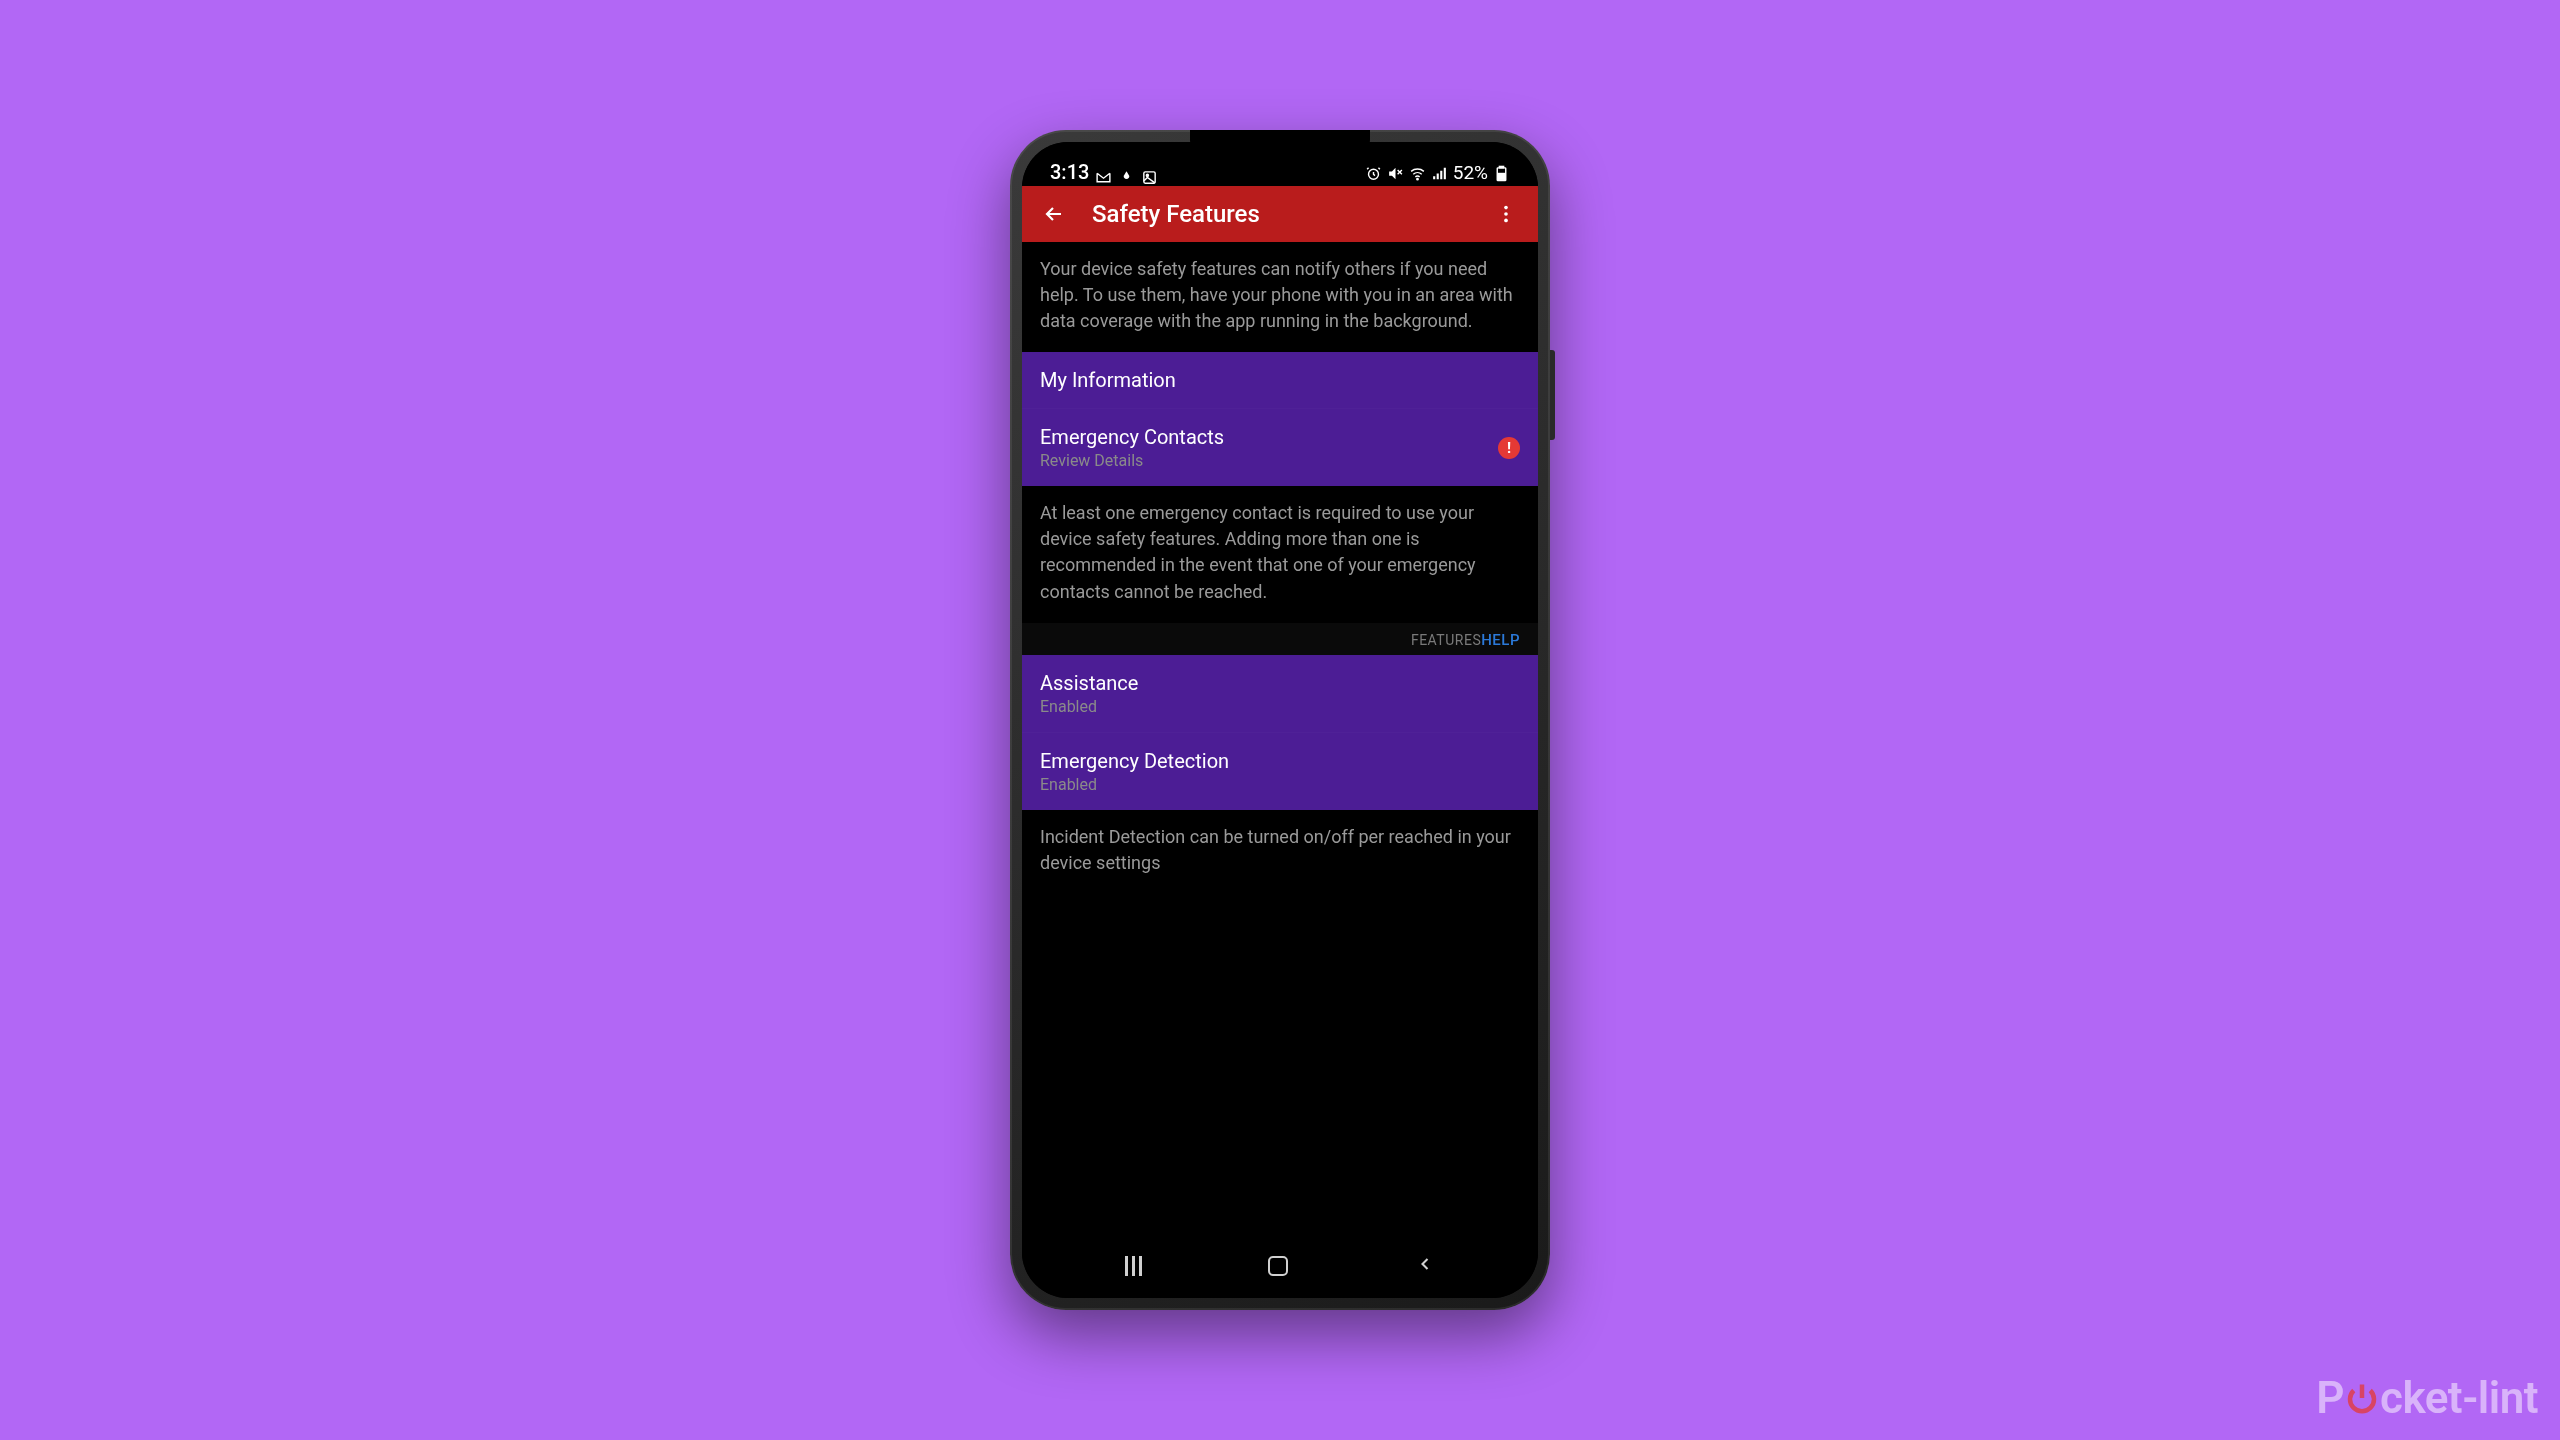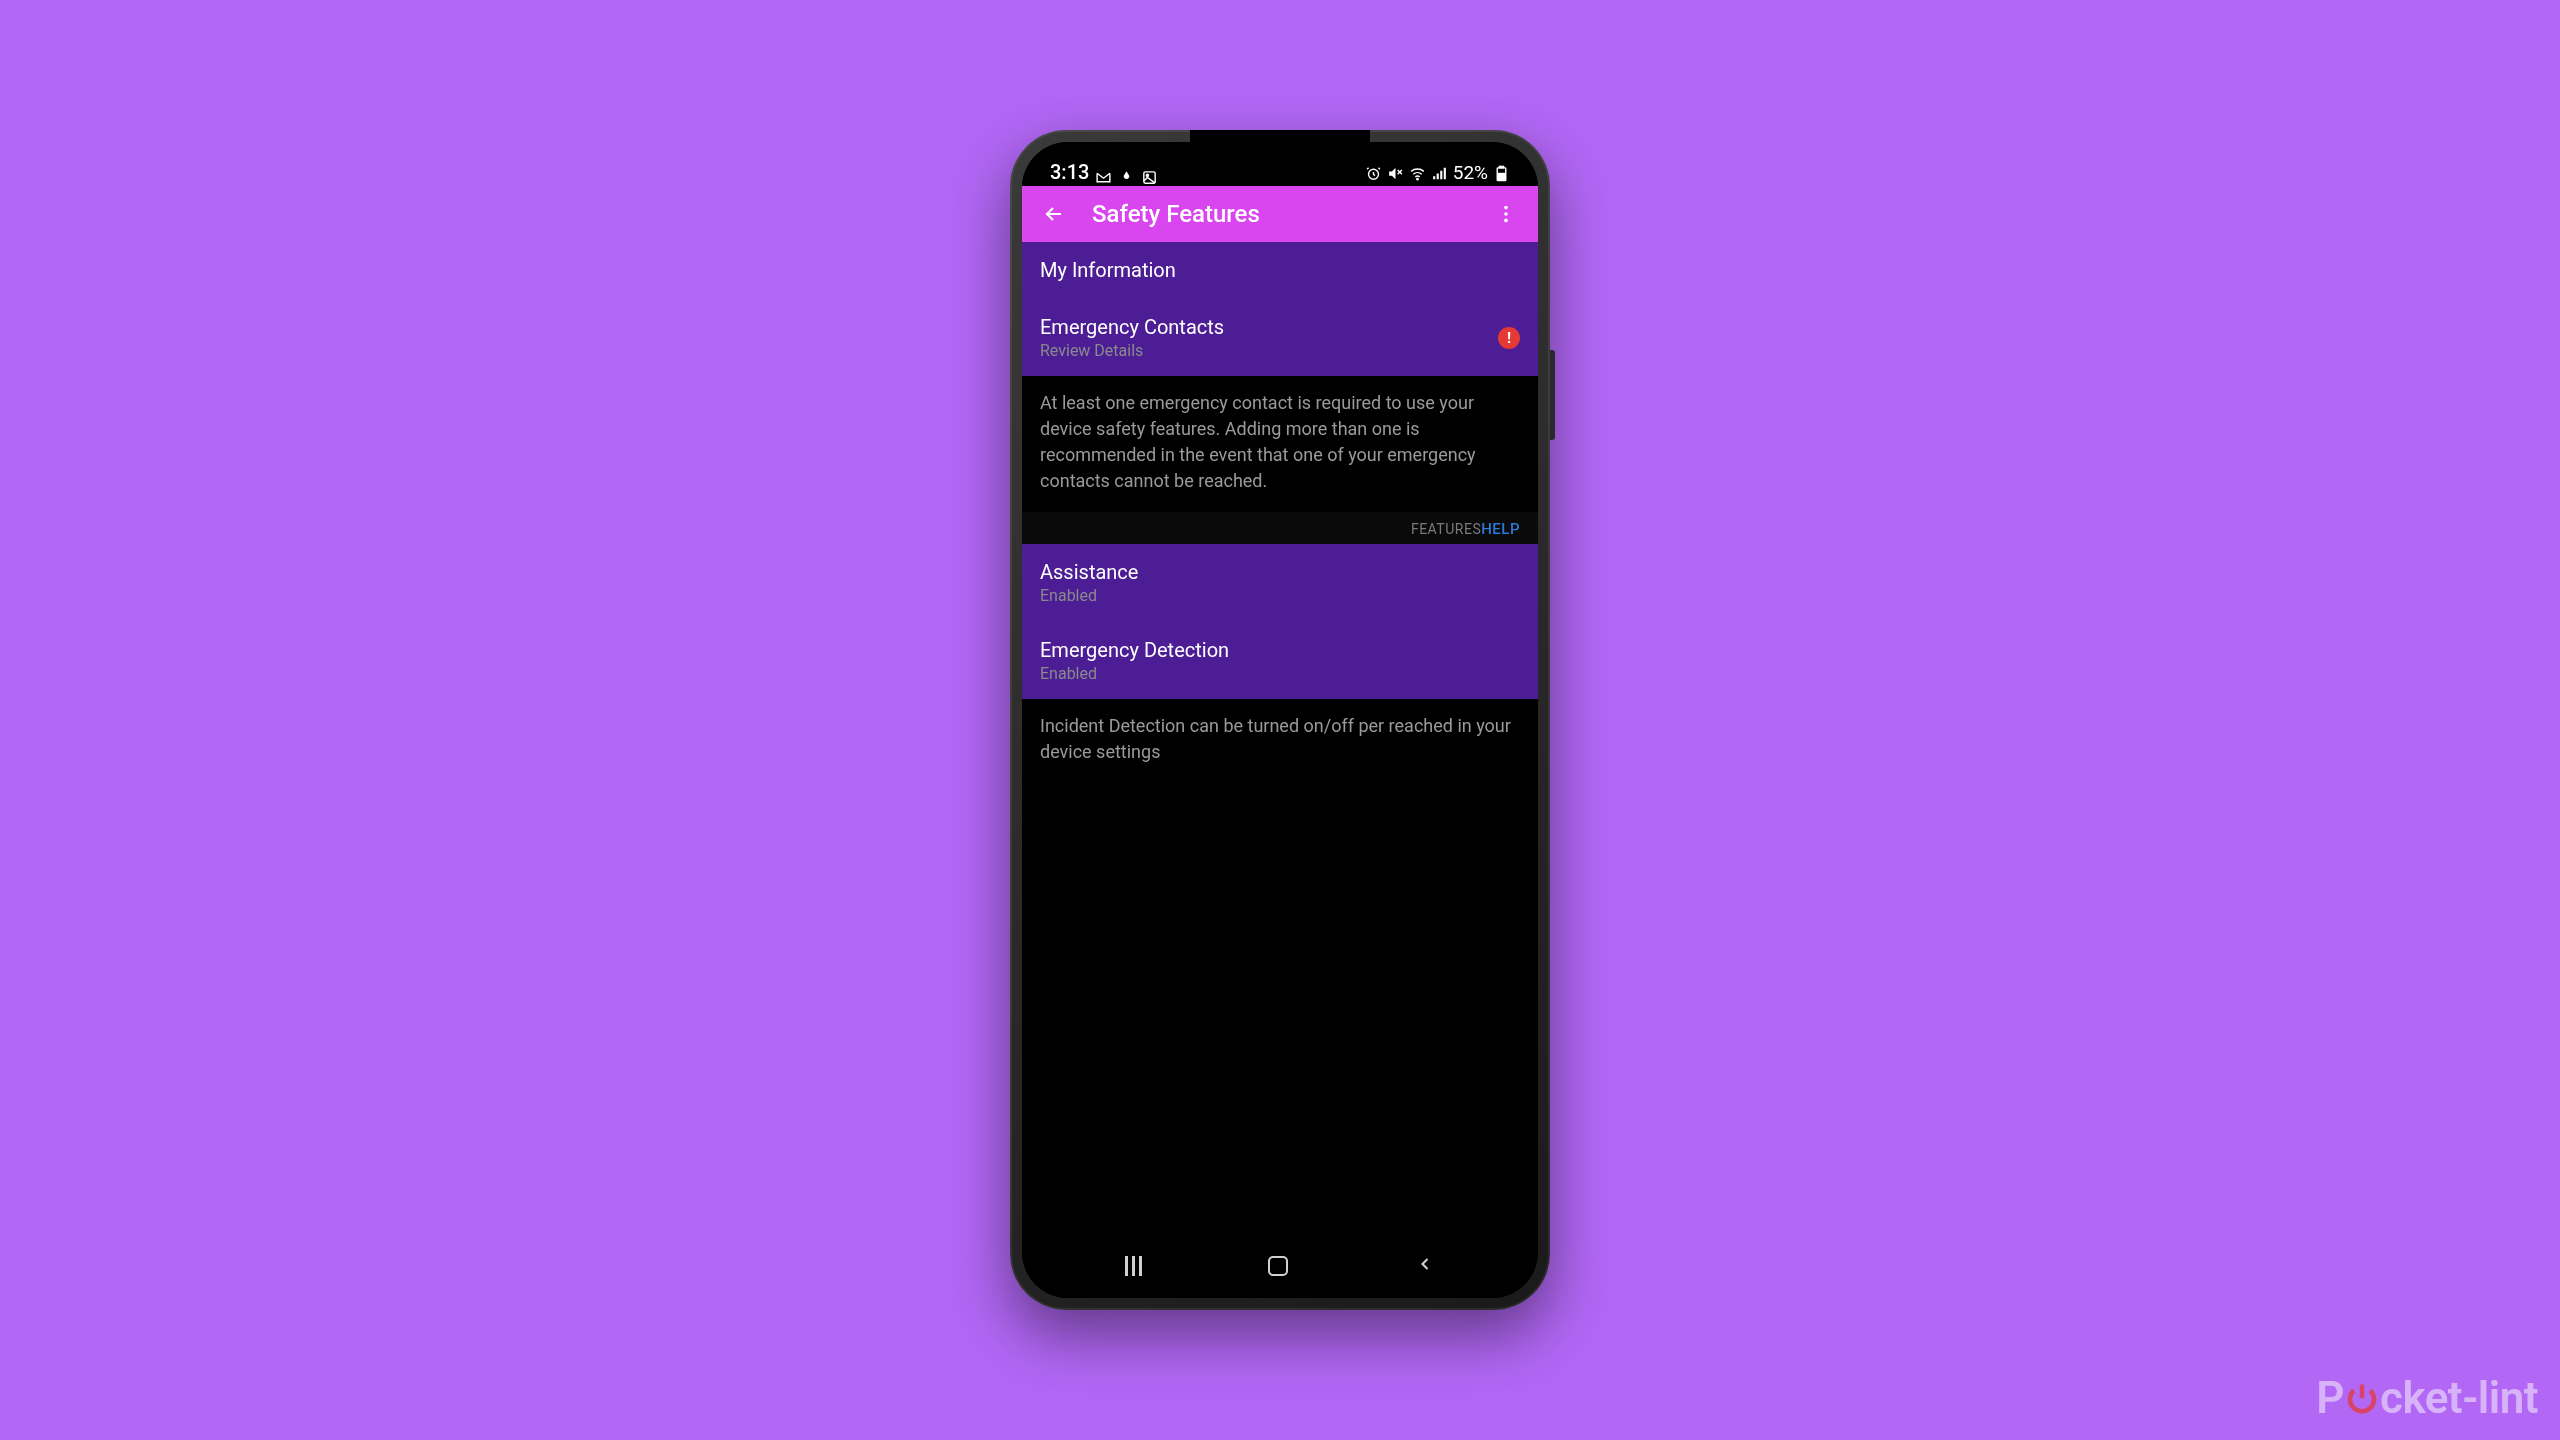--- a/index.html
+++ b/index.html
@@ -67,21 +67,21 @@
   .status-time { font-weight:500; font-size:20px; }
   .status-ic { width:17px; height:17px; display:inline-block; }
   .status-right { display:flex; align-items:center; gap:5px; font-size:19px; }
   .status-batt { font-weight:400; font-size:19px; }
 
   .app-bar {
     height: 56px;
     display:flex;
     align-items:center;
     padding:0 14px;
-    background:#d946ef;
+    background:#b91c1c;
     color:#fff;
   }
   .back-btn { width:36px; height:36px; display:flex; align-items:center; justify-content:center; }
   .app-title { font-size:24px; font-weight:500; margin-left:20px; flex:1; color:#fff; }
   .more-btn { width:36px; height:36px; display:flex; align-items:center; justify-content:center; }
 
   .content { flex:1; background:#000; overflow-y:auto; }
   .desc-block {
     padding: 14px 18px 18px 18px;
     color:#9a9a9a;
@@ -214,20 +214,21 @@
         <svg width="22" height="22" viewBox="0 0 24 24" fill="#fff">
             <circle cx="12" cy="5" r="2"></circle>
             <circle cx="12" cy="12" r="2"></circle>
             <circle cx="12" cy="19" r="2"></circle>
           </svg>
       </div>
     </div>
 
     <div class="content">
 
+      <div class="desc-block">Your device safety features can notify others if you need help. To use them, have your phone with you in an area with data coverage with the app running in the background.</div>
 
       <div class="row">
         <div class="row-title">My Information</div>
       </div>
 
       <div class="row row-flex">
         <div>
           <div class="row-title">Emergency Contacts</div>
           <div class="row-sub">Review Details</div>
         </div>

